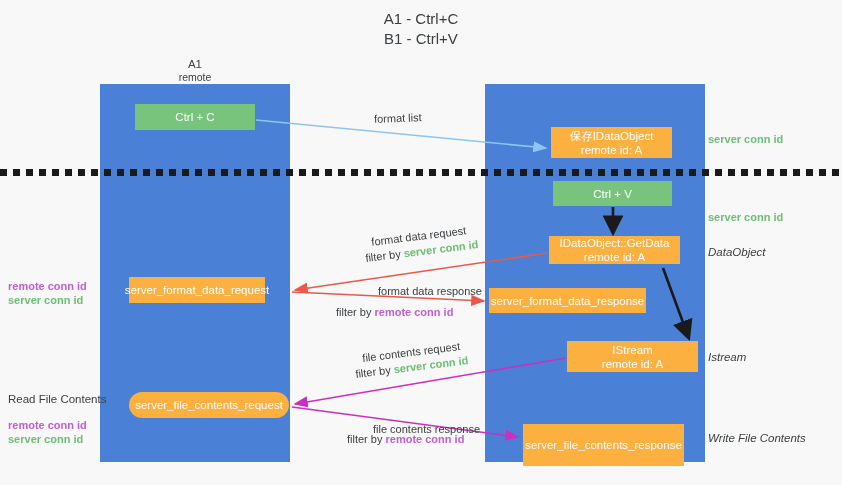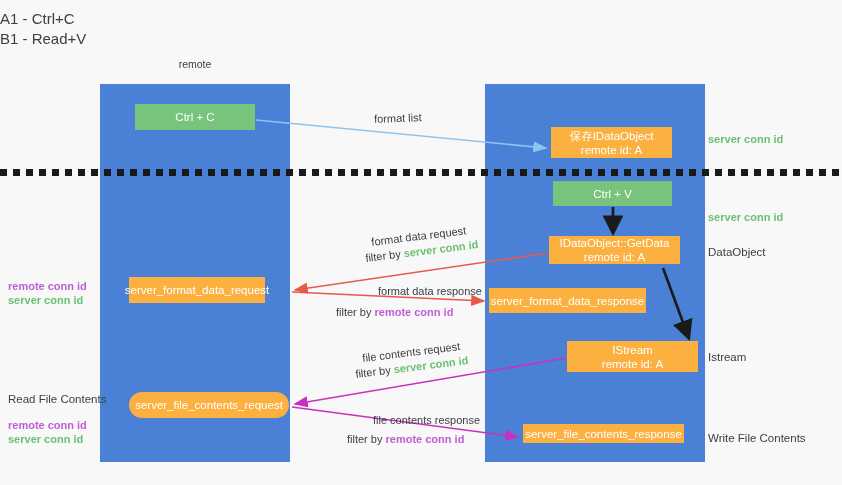--- a/index.html
+++ b/index.html
@@ -8,21 +8,21 @@
     background:#f8f8f8;
     font-family:"Liberation Sans","DejaVu Sans",sans-serif;
     position:relative;overflow:hidden;
     -webkit-font-smoothing:antialiased;
   }
   .stage{position:absolute;inset:0;}
 
   
   .title{
     position:absolute;left:0;right:0;top:9px;
-    color:#3c4043;
+    text-align:center;color:#3c4043;
     font-size:15px;line-height:20px;
   }
   .title div{white-space:pre;}
 
   
   .colhead{
     position:absolute;text-align:center;color:#3c4043;
     font-size:11px;line-height:13px;width:160px;
   }
   .colhead .l1{font-size:11.5px;}
@@ -52,68 +52,69 @@
   .box .ln{white-space:nowrap;}
 
   #box-ctrl-c{left:135px;top:104px;width:120px;height:26px;}
   #box-save-idataobject{left:551px;top:127px;width:121px;height:31px;}
   #box-ctrl-v{left:553px;top:181px;width:119px;height:25px;}
   #box-getdata{left:549px;top:236px;width:131px;height:28px;}
   #box-fmt-req{left:129px;top:277px;width:136px;height:26px;}
   #box-fmt-resp{left:489px;top:288px;width:157px;height:25px;}
   #box-istream{left:567px;top:341px;width:131px;height:31px;}
   #box-file-req{left:129px;top:392px;width:160px;height:26px;border-radius:13px;}
-  #box-file-resp{left:523px;top:424px;width:161px;height:19px;}
+  #box-file-resp{left:523px;top:424px;width:161px;height:42px;}
 
   
   .ann{position:absolute;font-size:11px;line-height:14px;font-weight:bold;white-space:nowrap;}
   .ann.plain{font-weight:normal;color:#3c4043;}
   .green-t{color:#6cbf73;}
   .purple-t{color:#c05ed4;}
 
   #ann-server-1{left:708px;top:132px;}
   #ann-server-2{left:708px;top:210px;}
   #ann-left-1{left:8px;top:279px;}
   #ann-left-2{left:8px;top:418px;}
   #ann-read-file{left:8px;top:392px;font-weight:normal;color:#3c4043;font-size:11.5px;}
 
-  .rlabel{position:absolute;font-size:11.5px;line-height:14px;color:#3c4043;white-space:nowrap;}
+  .rlabel{position:absolute;font-size:11.5px;line-height:14px;color:#3c4043;white-space:nowrap;font-style:italic;}
   #rlab-dataobject{left:708px;top:245px;}
   #rlab-istream{left:708px;top:350px;}
   #rlab-write{left:708px;top:431px;}
 
   
   .edge{position:absolute;white-space:nowrap;font-size:11px;line-height:14px;color:#3c4043;}
   .edge b{font-weight:bold;}
 
   #edge-format-list{left:374px;top:111px;transform:rotate(-2deg);}
 
   #edge-fmt-req-1{left:371px;top:229px;transform:rotate(-7deg);}
   #edge-fmt-req-2{left:365px;top:244px;transform:rotate(-7deg);}
   #edge-fmt-resp-1{left:378px;top:284px;transform:rotate(0deg);}
   #edge-fmt-resp-2{left:336px;top:305px;transform:rotate(0deg);}
 
   #edge-file-req-1{left:362px;top:345px;transform:rotate(-7deg);}
   #edge-file-req-2{left:355px;top:360px;transform:rotate(-7deg);}
-  #edge-file-resp-1{left:373px;top:413px;transform:rotate(0deg);}
+  #edge-file-resp-1{left:373px;top:422px;transform:rotate(0deg);}
   #edge-file-resp-2{left:347px;top:432px;transform:rotate(0deg);}
 
   svg.arrows{position:absolute;left:0;top:0;width:842px;height:485px;overflow:visible;}
 </style>
 </head>
 <body>
 
 <div class="stage">
 
   <div class="title">
     <div>A1 - Ctrl+C</div>
-    <div>B1 - Read+V</div>
+    <div>B1 - Ctrl+V</div>
   </div>
 
   <div class="colhead" style="left:115px;top:58px;">
+    <div class="l1">A1</div>
     <div class="l2">remote</div>
   </div>
 
   <div class="lane" id="lane-a1"></div>
   <div class="lane" id="lane-b1"></div>
 
   <svg class="arrows">
     <defs>
       <marker id="ah-blue" markerWidth="9" markerHeight="7" refX="8" refY="3.5" orient="auto">
         <path d="M0,0 L9,3.5 L0,7 z" fill="#8ec5f0"></path>

